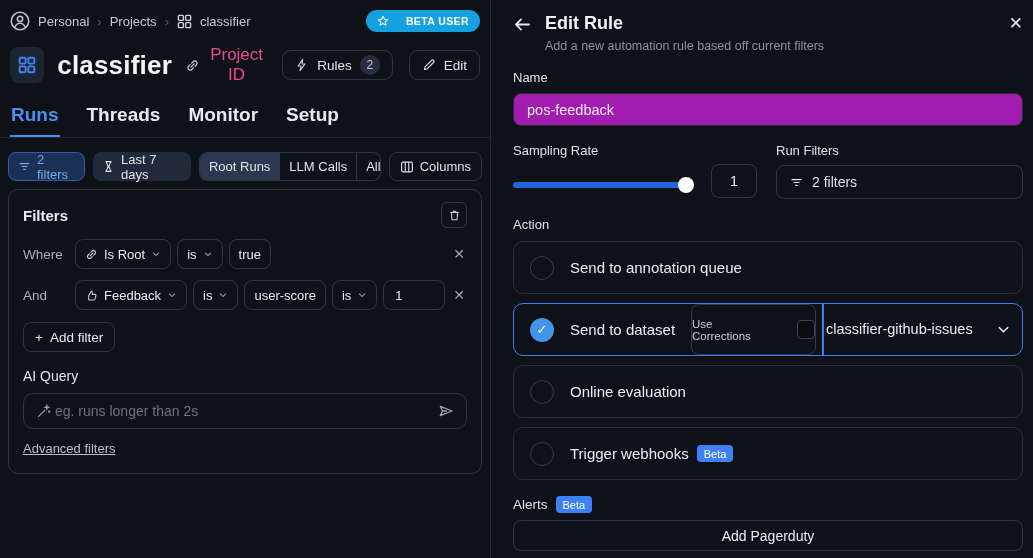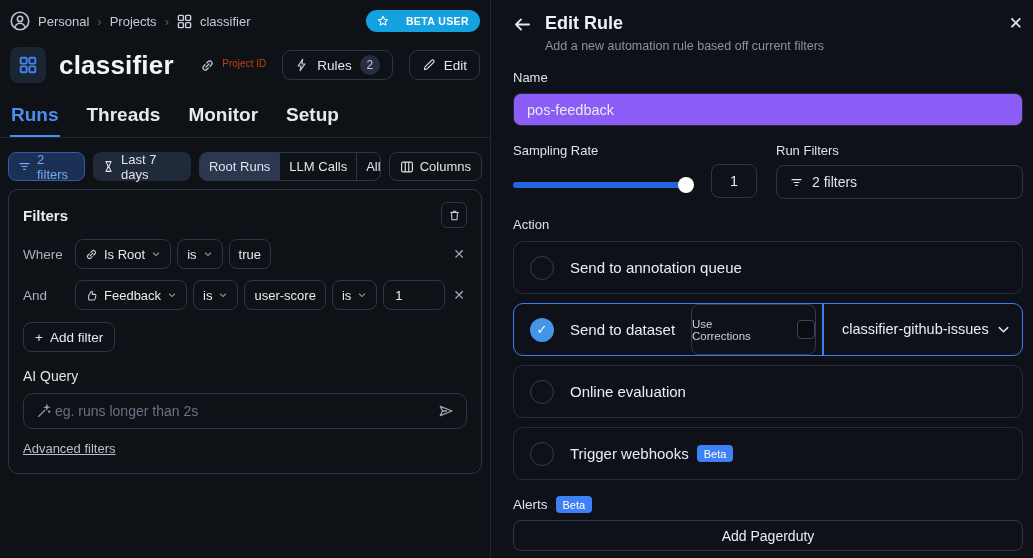--- a/index.html
+++ b/index.html
@@ -25,21 +25,21 @@
   .beta-user {
     margin-left:auto; height:22px; display:flex; align-items:center; gap:17px;
     background:#14a1e0; color:#fff; border-radius:11px; padding:0 11px;
     font-size:10.5px; font-weight:bold; letter-spacing:.4px;
   }
 
   .title-row { display:flex; align-items:center; gap:13px; padding:0 10px; margin-top:13px; height:40px; }
   .proj-icon { width:36px; height:36px; border-radius:8px; background:#1b2433; display:flex; align-items:center; justify-content:center; color:#4285f0; }
   .page-title { font-size:26px; font-weight:bold; color:#f2f4f8; letter-spacing:.2px; }
   .title-actions { margin-left:auto; display:flex; align-items:center; gap:16px; }
-  .ghost-btn { display:flex; align-items:flex-start; gap:7px; background:none; border:none; color:#c2410c; font-size:10px; font-family:inherit; cursor:pointer; }
+  .ghost-btn { display:flex; align-items:center; gap:7px; background:none; border:none; color:#ec4899; font-size:17px; font-family:inherit; cursor:pointer; }
   .out-btn {
     display:flex; align-items:center; gap:8px; background:none; border:1px solid #2c3648;
     border-radius:9px; height:30px; padding:0 12px; color:#e2e6ec; font-size:13.5px; font-family:inherit; cursor:pointer;
   }
   .count-badge { width:20px; height:20px; border-radius:50%; background:#262f41; color:#c4cad4; font-size:12px; display:flex; align-items:center; justify-content:center; }
 
   .tabs { display:flex; gap:26px; padding:0 10px; margin-top:13px; border-bottom:1px solid #1e2634; }
   .tab { font-size:19px; font-weight:600; color:#e6e9ee; padding:6px 1px 9px 1px; cursor:pointer; border-bottom:2px solid transparent; }
   .tab.active { color:#4b8ef0; border-bottom-color:#4b8ef0; }
 
@@ -74,42 +74,42 @@
   
   .drawer { position:absolute; left:490px; top:0; width:543px; height:558px; background:#0e1117; border-left:1px solid #1f2836; padding:0 10px 0 22px; }
   .d-head { display:grid; grid-template-columns:auto 1fr auto; column-gap:13px; padding-top:13px; }
   .back-btn { color:#e6e9ef; cursor:pointer; margin-top:2px; }
   .d-title { font-size:18px; font-weight:600; color:#eef1f5; }
   .d-sub { grid-column:2; font-size:12.5px; color:#8b93a3; margin-top:5px; }
   .close-btn { color:#dfe3ea; font-size:17px; cursor:pointer; line-height:1; margin-top:2px; }
 
   .f-label { font-size:13px; color:#dde2ea; }
   .name-label { margin-top:17px; }
-  .name-input { margin-top:8px; width:100%; height:33px; background:#8b5cf6; border:1px solid #232c3b; border-radius:8px; padding:0 13px; color:#e8ebf0; font-size:14.5px; font-family:inherit; outline:none; }
+  .name-input { margin-top:8px; width:100%; height:33px; background:#a21caf; border:1px solid #232c3b; border-radius:8px; padding:0 13px; color:#e8ebf0; font-size:14.5px; font-family:inherit; outline:none; }
 
   .sampling-row { display:flex; margin-top:17px; }
   .samp-col { width:244px; flex:none; }
   .rf-col { flex:1; margin-left:19px; }
   .samp-controls { display:flex; align-items:center; margin-top:13px; }
   .slider { position:relative; width:178px; height:6px; border-radius:3px; background:#1f66e0; cursor:pointer; }
   .slider-thumb { position:absolute; right:-3px; top:-5px; width:16px; height:16px; border-radius:50%; background:#fff; }
   .samp-value { margin-left:20px; margin-top:-7px; width:46px; height:34px; border:1px solid #2c3648; border-radius:8px; display:flex; align-items:center; justify-content:center; font-size:14.5px; color:#e8ebf0; }
   .rf-box { margin-top:7px; height:34px; border:1px solid #2c3648; border-radius:8px; display:flex; align-items:center; gap:9px; padding:0 13px; font-size:14px; color:#dfe3ea; cursor:pointer; }
 
   .action-label { margin-top:18px; }
   .option { height:53px; border:1px solid #242e3f; border-radius:10px; display:flex; align-items:center; margin-top:9px; cursor:pointer; }
   .option:first-of-type { margin-top:6px; }
   .option.selected { border:1.5px solid #3f7ef0; }
   .radio { width:24px; height:24px; border-radius:50%; border:1.5px solid #333f53; margin-left:16px; flex:none; }
   .radio.checked { border:none; background:#4494ea; display:flex; align-items:center; justify-content:center; color:#fff; font-size:13px; }
   .opt-label { margin-left:16px; font-size:15px; color:#e9ecf1; }
   .uc-box { align-self:stretch; width:125px; flex:none; border:1px solid #2e3a4e; border-radius:8px; display:flex; align-items:center; justify-content:center; gap:25px; margin-left:auto; }
   .uc-label { font-size:11.5px; color:#c9cfda; }
   .uc-check { width:19px; height:19px; border:1px solid #39455a; border-radius:4px; background:#0a0d12; cursor:pointer; }
-  .ds-select { align-self:stretch; width:200px; flex:none; border-left:2px solid #3f7ef0; margin-left:6px; display:flex; align-items:center; padding:0 11px 0 18px; cursor:pointer; }
+  .ds-select { align-self:stretch; width:200px; flex:none; border-left:2px solid #3f7ef0; margin-left:6px; display:flex; align-items:center; padding:0 11px 0 2px; cursor:pointer; }
   .ds-text { flex:1; font-size:14.5px; line-height:1.5; color:#e9ecf1; overflow-wrap:break-word; min-width:0; }
   .beta-badge { background:#3e80f6; color:#fff; font-size:11px; border-radius:4px; padding:2.5px 7px; margin-left:8px; }
 
   .alerts-row { display:flex; align-items:center; margin-top:16px; }
   .pagerduty-btn { margin-top:7px; width:100%; height:31px; border:1px solid #2c3648; border-radius:8px; background:none; color:#e8ebf0; font-size:14px; font-family:inherit; display:flex; align-items:center; justify-content:center; cursor:pointer; }
 </style>
 </head>
 <body>
 
 <div class="left">

